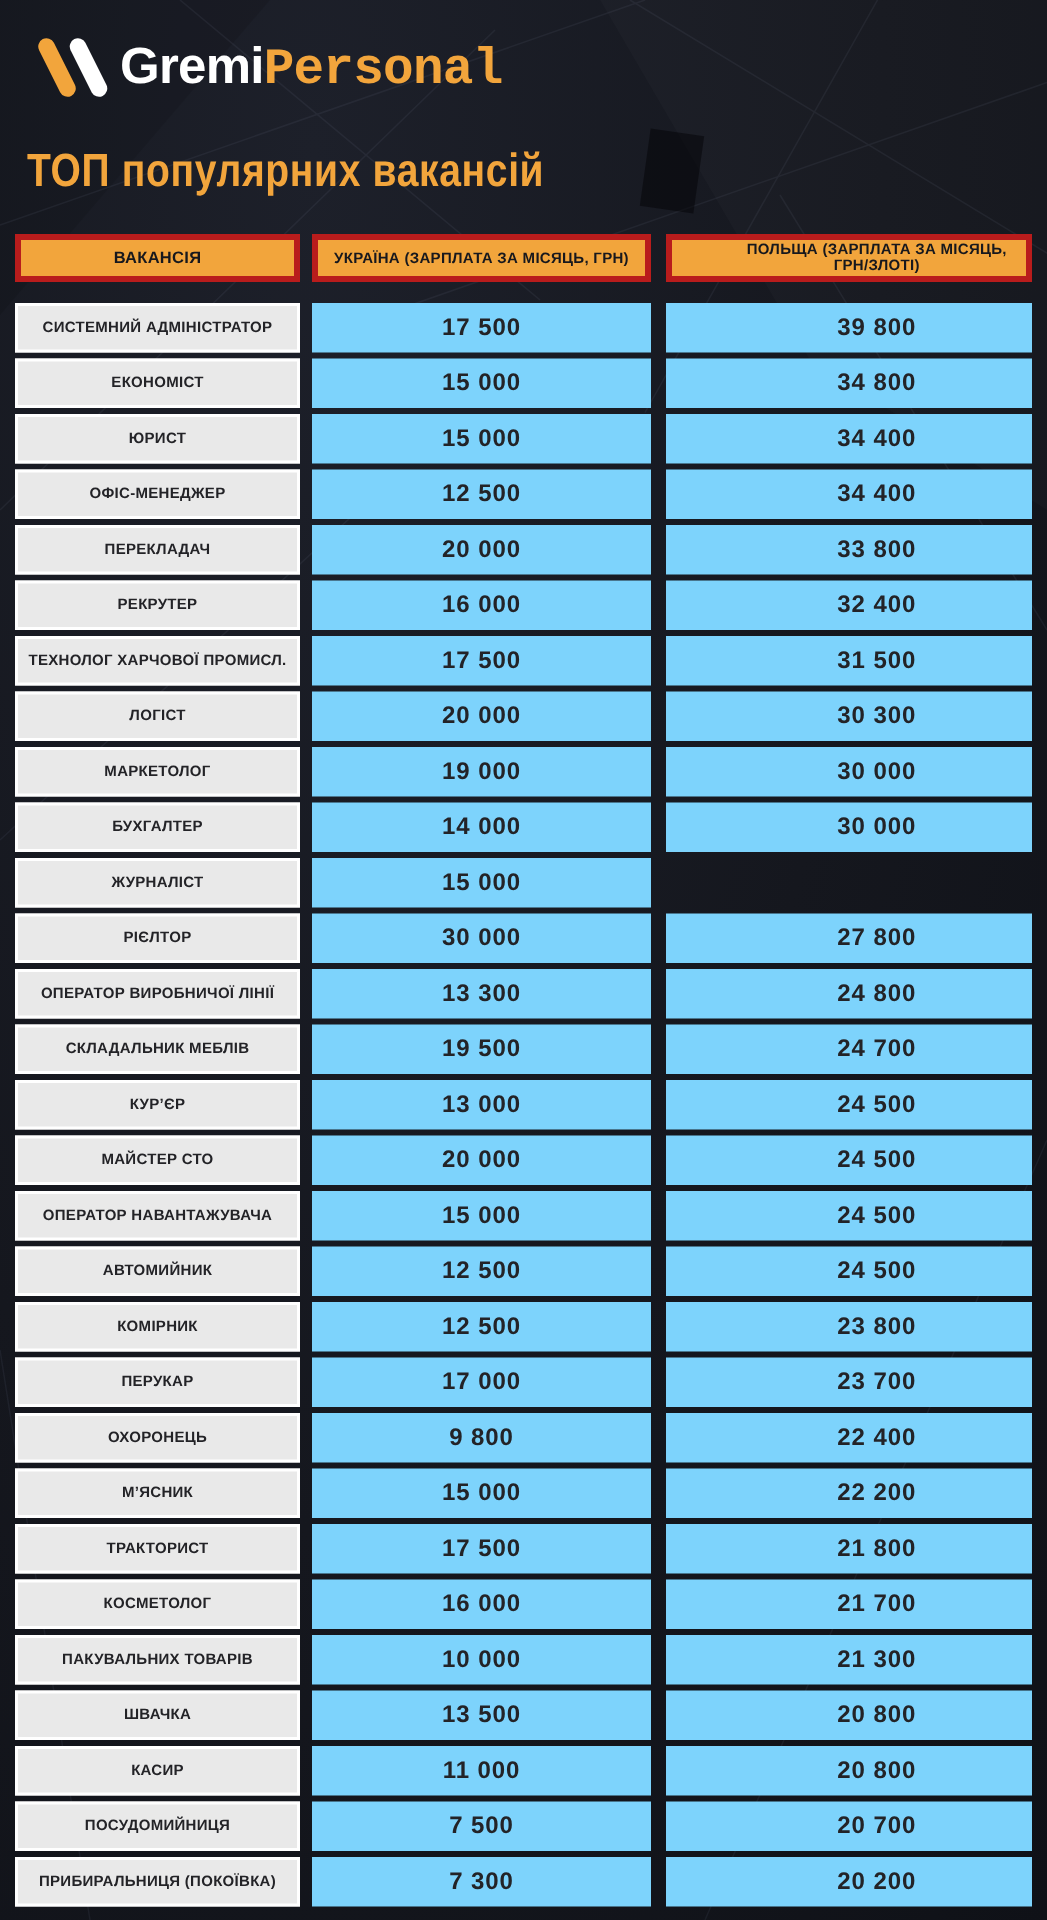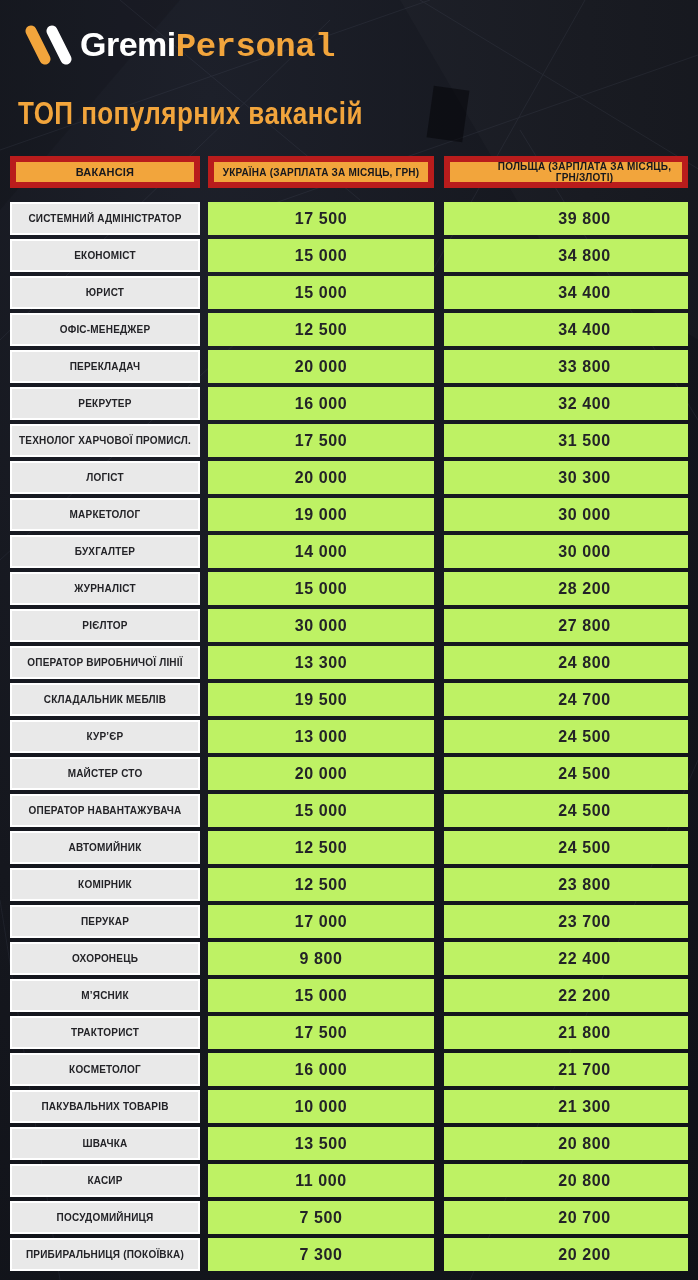--- a/index.html
+++ b/index.html
@@ -35,21 +35,21 @@
 
   .table { margin: 24px 10px 0 10px; }
   .thead, .row { display: flex; }
   .c1 { width: 190px; margin-right: 8px; }
   .c2 { width: 226px; margin-right: 10px; }
   .c3 { width: 244px; padding-left: 37px; }
 
   .th {
     height: 32px;
     background: #f2a53c;
-    border: 6px solid #b91c1c;
+    border: 4px solid #b91c1c;
     box-sizing: border-box;
     display: flex; align-items: center; justify-content: center;
     color: #17181d;
     font-weight: 700;
     text-align: center;
     letter-spacing: 0.2px;
   }
   .th.c1 { font-size: 11px; }
   .th.c2, .th.c3 { font-size: 10px; }
 
@@ -64,21 +64,21 @@
   }
   .cell.job {
     background: #e9e9e9;
     border: 2px solid #ffffff;
     font-size: 10px;
     font-weight: 700;
     letter-spacing: 0.2px;
     padding: 0 4px;
   }
   .cell.val {
-    background: #bef264;
+    background: #7dd3fc;
     font-size: 16px;
     font-weight: 700;
     letter-spacing: 0.6px;
   }
 </style>
 </head>
 <body>
 
 <div class="page">
 
@@ -168,21 +168,20 @@
             <div class="cell val c3">30 000</div>
           </div>
           <div class="row">
             <div class="cell job c1">БУХГАЛТЕР</div>
             <div class="cell val c2">14 000</div>
             <div class="cell val c3">30 000</div>
           </div>
           <div class="row">
             <div class="cell job c1">ЖУРНАЛІСТ</div>
             <div class="cell val c2">15 000</div>
-            <div class="cell val c3">28 200</div>
           </div>
           <div class="row">
             <div class="cell job c1">РІЄЛТОР</div>
             <div class="cell val c2">30 000</div>
             <div class="cell val c3">27 800</div>
           </div>
           <div class="row">
             <div class="cell job c1">ОПЕРАТОР ВИРОБНИЧОЇ ЛІНІЇ</div>
             <div class="cell val c2">13 300</div>
             <div class="cell val c3">24 800</div>

